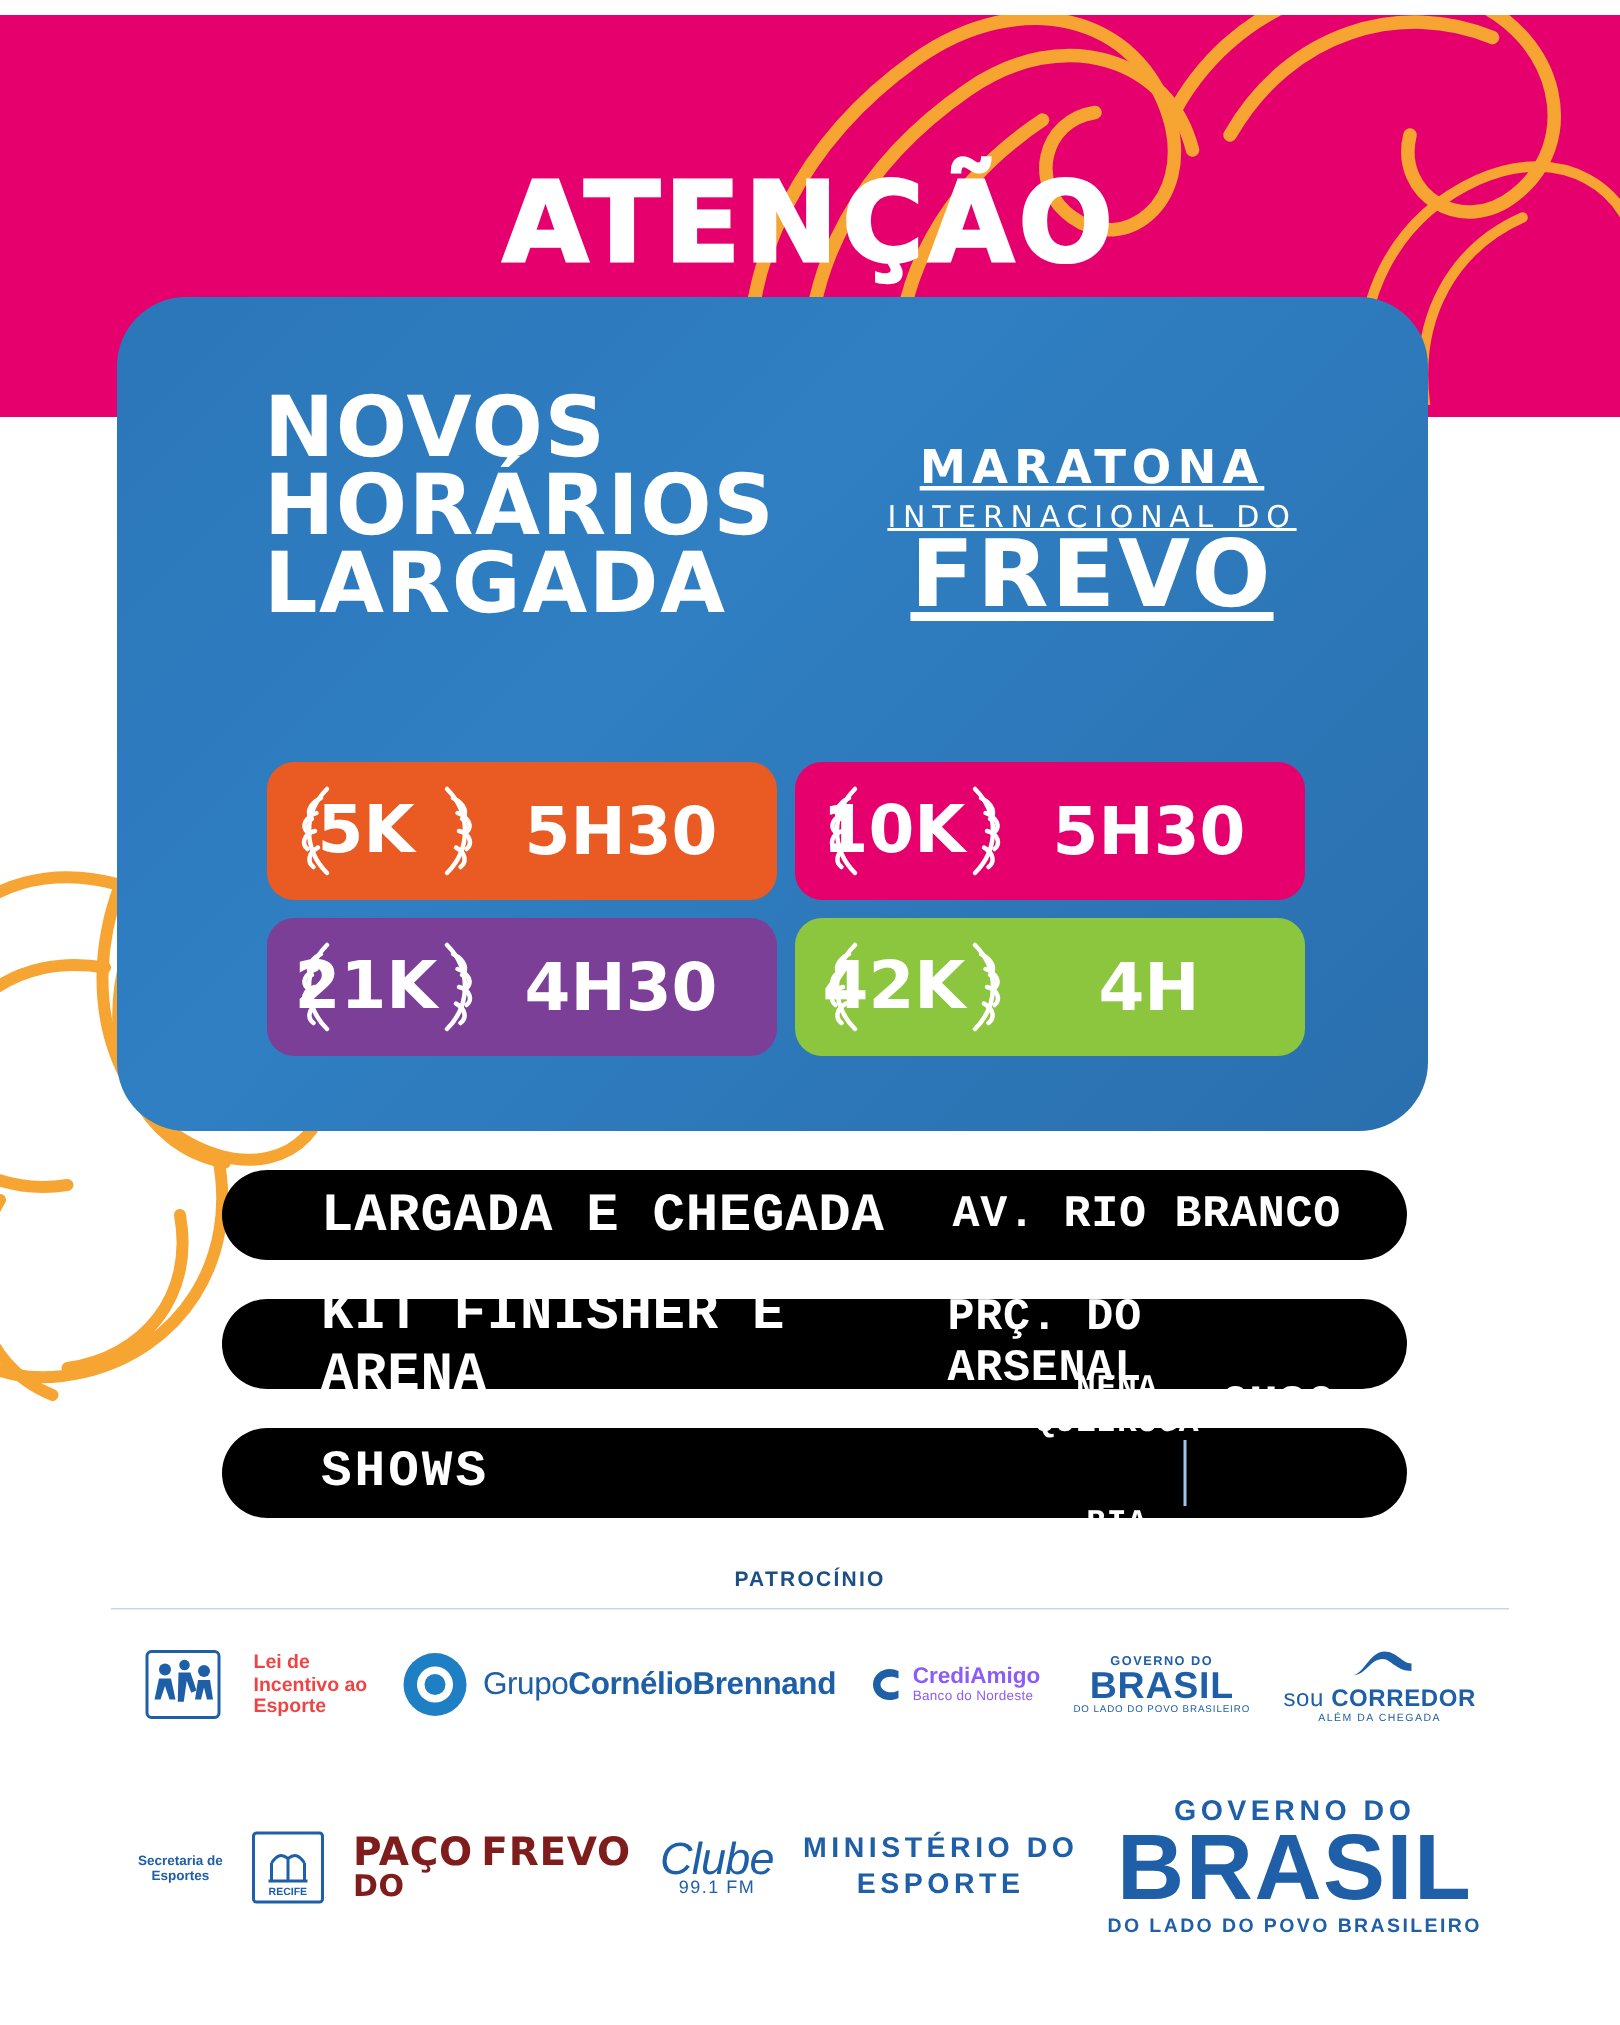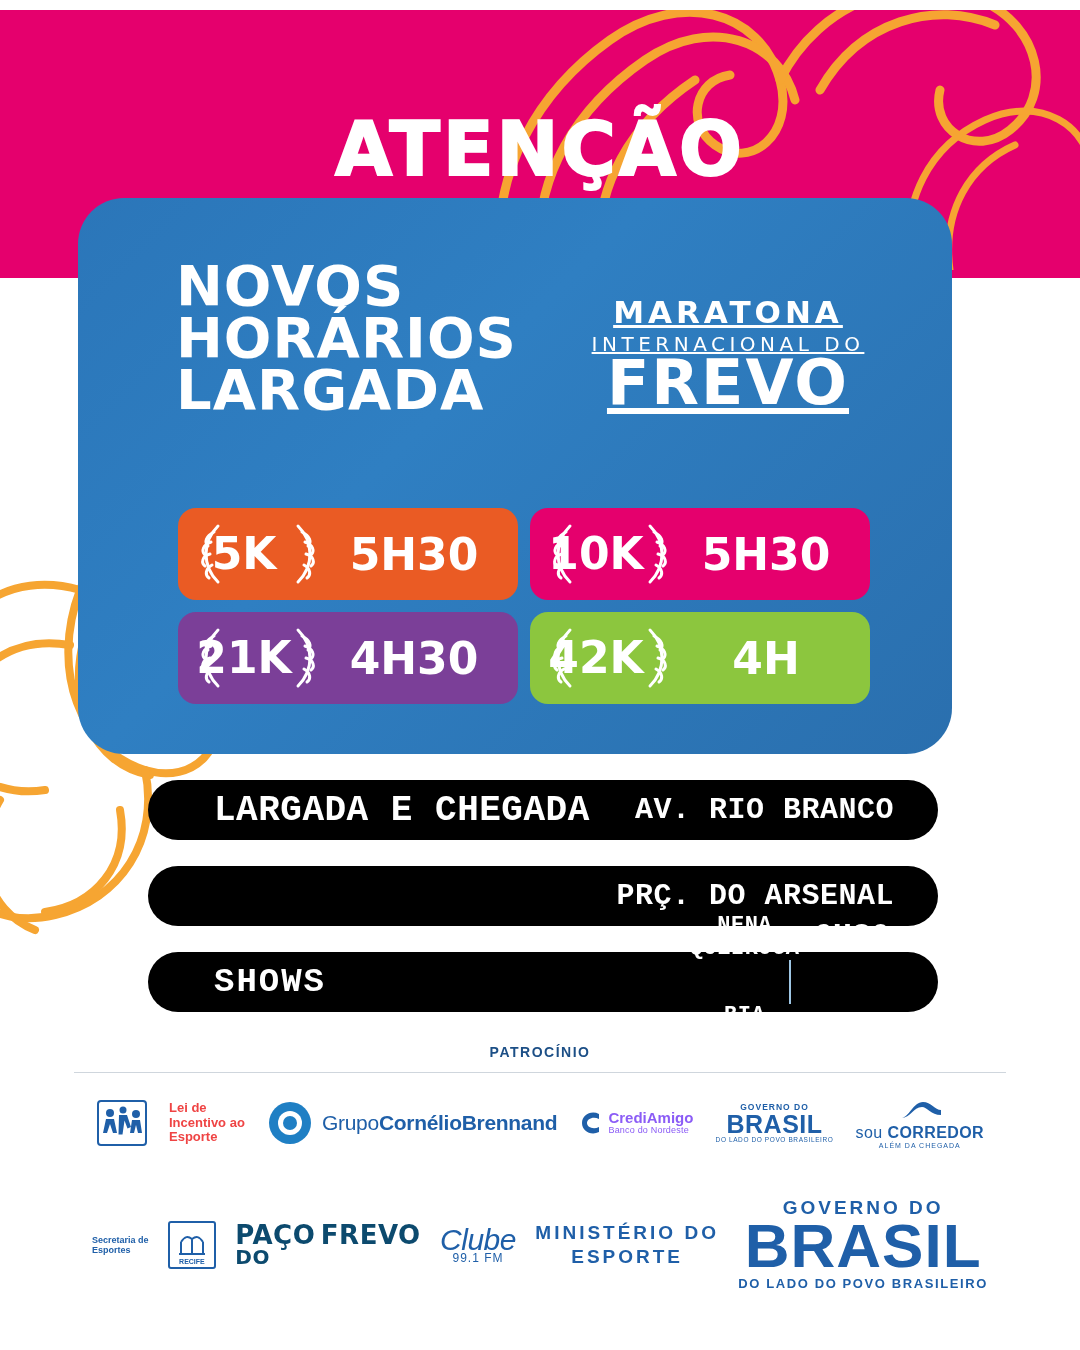--- a/index.html
+++ b/index.html
@@ -198,27 +198,27 @@
   .credi small { display: block; font-size: 9px; font-weight: normal; letter-spacing: 0.2px; }
   .gov-small { text-align: center; color: #1f5fa8; line-height: 1.0; }
   .gov-small .g1 { font-size: 8.5px; font-weight: bold; letter-spacing: 1px; }
   .gov-small .g2 { font-size: 25px; font-weight: bold; letter-spacing: 0.5px; }
   .gov-small .g3 { font-size: 6.5px; letter-spacing: 0.6px; }
   .sou { text-align: center; color: #1f5fa8; }
   .sou .s1 { font-size: 16px; letter-spacing: 0.4px; }
   .sou .s1 b { font-weight: bold; }
   .sou .s2 { font-size: 7px; letter-spacing: 1px; }
 
-  .sec-esp { font-size: 9px; font-weight: bold; color: #1f5fa8; text-align: left; line-height: 1.15; }
+  .sec-esp { font-size: 9px; font-weight: bold; color: #1f5fa8; text-align: center; line-height: 1.15; }
   .recife-box {
     width: 48px; height: 48px; border: 2px solid #1f5fa8; border-radius: 3px;
     display: flex; flex-direction: column; align-items: center; justify-content: flex-end;
     color: #1f5fa8; font-size: 7px; font-weight: bold; padding-bottom: 2px;
   }
-  .paco { color: #0c4a6e; font-family: "DejaVu Sans", sans-serif; font-weight: bold; line-height: 0.95; }
+  .paco { color: #7f1d1d; font-family: "DejaVu Sans", sans-serif; font-weight: bold; line-height: 0.95; }
   .paco .p1 { font-size: 26px; letter-spacing: 0.5px; }
   .paco .p2 { font-size: 26px; letter-spacing: 0.5px; }
   .clube {
     color: #1f5fa8; font-weight: normal; font-style: italic;
     font-size: 30px; letter-spacing: -0.5px; text-align: center; line-height: 0.9;
   }
   .clube .c2 { font-size: 12px; font-style: normal; letter-spacing: 1px; }
   .minist { color: #1f5fa8; font-weight: bold; font-size: 19px; letter-spacing: 3px; line-height: 1.25; text-align: center; }
   .gov-big { text-align: center; color: #1f5fa8; line-height: 0.95; }
   .gov-big .b1 { font-size: 19px; font-weight: bold; letter-spacing: 3px; }
@@ -360,20 +360,21 @@
 
   </div>
 </div>
 
 <div class="bar bar-1">
   <span class="lbl">LARGADA E CHEGADA</span>
   <span class="val">AV. RIO BRANCO</span>
 </div>
 
 <div class="bar bar-2">
+  <span class="lbl">KIT FINISHER E ARENA</span>
   <span class="val">PRÇ. DO ARSENAL</span>
 </div>
 
 <div class="bar bar-3">
   <span class="shows-label">SHOWS</span>
   <span class="shows-items">
     <span class="show">
       <span class="name">NENA
 QUEIROGA</span>
       <span class="hr">6H30</span>

